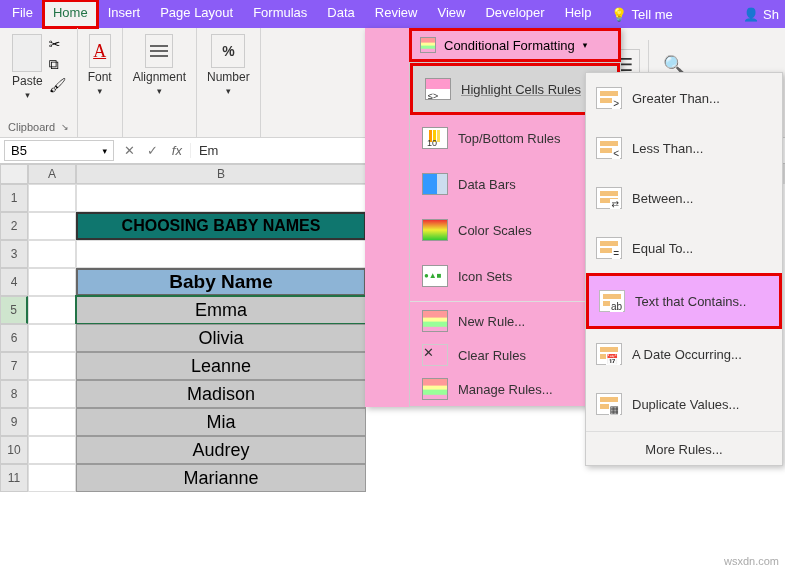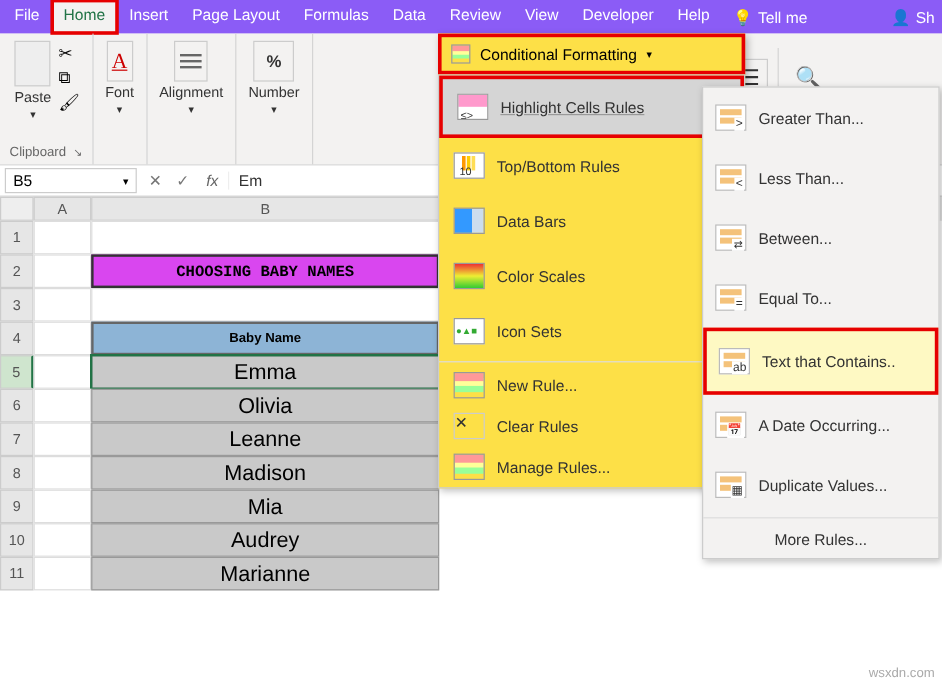--- a/index.html
+++ b/index.html
@@ -44,27 +44,27 @@
 .corner { width:28px; border:1px solid #ccc; background:#eee; }
 .ch { border:1px solid #ccc; text-align:center; line-height:18px; color:#555; }
 .ch.A{width:48px;} .ch.B{width:290px;}
 .rows { }
 .row { display:flex; height:28px; }
 .rh { width:28px; background:#e6e6e6; border:1px solid #ccc; font-size:12px; text-align:center; line-height:26px; color:#555;}
 .rh.sel{background:#cfe5ce;border-right:2px solid #217346;}
 .cell { border:1px solid #999; background:#c9c9c9; display:flex; align-items:center; justify-content:center; font-size:18px; }
 .cell.A{width:48px;background:#fff;border:1px solid #ddd;}
 .cell.B{width:290px;}
-.title-row .cell.B { background:#d946ef; font-weight:bold; font-size:13px; border:2px solid #333;font-family:Liberation Mono, monospace; }
+.title-row .cell.B { background:#0f766e; font-weight:bold; font-size:16px; border:2px solid #333; }
 .blank .cell.B{background:#fff;border:1px solid #ddd;}
-.hdr-row .cell.B { background:#8db4d6; font-weight:bold; font-size:11px; border:2px solid #666; }
+.hdr-row .cell.B { background:#8db4d6; font-weight:bold; font-size:19px; border:2px solid #666; }
 .sel-row .cell.B { outline:2px solid #217346; outline-offset:-1px; }
 
 
-.dd1 { position:absolute; left:365px; top:28px; width:256px; background:#fde047; border:1px solid #ccc; box-shadow:2px 2px 6px rgba(0,0,0,0.25); font-size:13px; z-index:5; }
+.dd1 { position:absolute; left:365px; top:28px; width:256px; background:#f9a8d4; border:1px solid #ccc; box-shadow:2px 2px 6px rgba(0,0,0,0.25); font-size:13px; z-index:5;padding-left:44px; }
 .cf-head { padding:6px 8px; display:flex; align-items:center; gap:8px; border-bottom:1px solid #ddd; }
 .mi { display:flex; align-items:center; gap:10px; padding:12px 12px; color:#333; position:relative; }
 .mi .arr { position:absolute; right:8px; color:#666; font-size:11px; }
 .mi .ic { width:26px;height:22px;display:inline-block;}
 .mi.hov { background:#d5d5d5; }
 .ic-hcr { background:#fff;border:1px solid #999; background-image:linear-gradient(#f9c,#f9c);background-size:100% 50%;background-repeat:no-repeat;position:relative;}
 .ic-hcr::after{content:"≤>";position:absolute;bottom:-2px;left:2px;font-size:9px;}
 .ic-top{background:#fff;border:1px solid #999;position:relative;}
 .ic-top::after{content:"10";position:absolute;bottom:0;left:4px;font-size:9px;}
 .ic-top::before{content:"";position:absolute;top:2px;left:6px;width:3px;height:12px;background:#f90;box-shadow:4px 0 0 #fc0,8px 0 0 #fd5;}
@@ -82,21 +82,21 @@
 .ic2::after{position:absolute;right:1px;bottom:-1px;font-size:10px;background:#fff;padding:0 1px;}
 .ic2.gt::after{content:">";}
 .ic2.lt::after{content:"<";}
 .ic2.bt::after{content:"⇄";font-size:9px;}
 .ic2.eq::after{content:"=";}
 .ic2.tc::after{content:"ab";}
 .ic2.dt::after{content:"📅";font-size:10px;}
 .ic2.dv::after{content:"▦";}
 .ic2::before{content:"";position:absolute;top:3px;left:3px;width:18px;height:5px;background:#f4c27a;}
 .ic2 .bar2{position:absolute;top:10px;left:3px;width:18px;height:5px;background:#f4c27a;}
-.dd2 .mi.hl{background:#fef9c3;}
+.dd2 .mi.hl{background:#f0abfc;}
 .watermark{position:absolute;right:6px;bottom:4px;font-size:11px;color:#aaa;}
 .hl-red-box{border:3px solid #e60000;}
 </style>
 </head>
 <body>
 
 <div class="tabs">
   <div class="tab">File</div>
   <div class="tab active hl-red">Home</div>
   <div class="tab">Insert</div>

